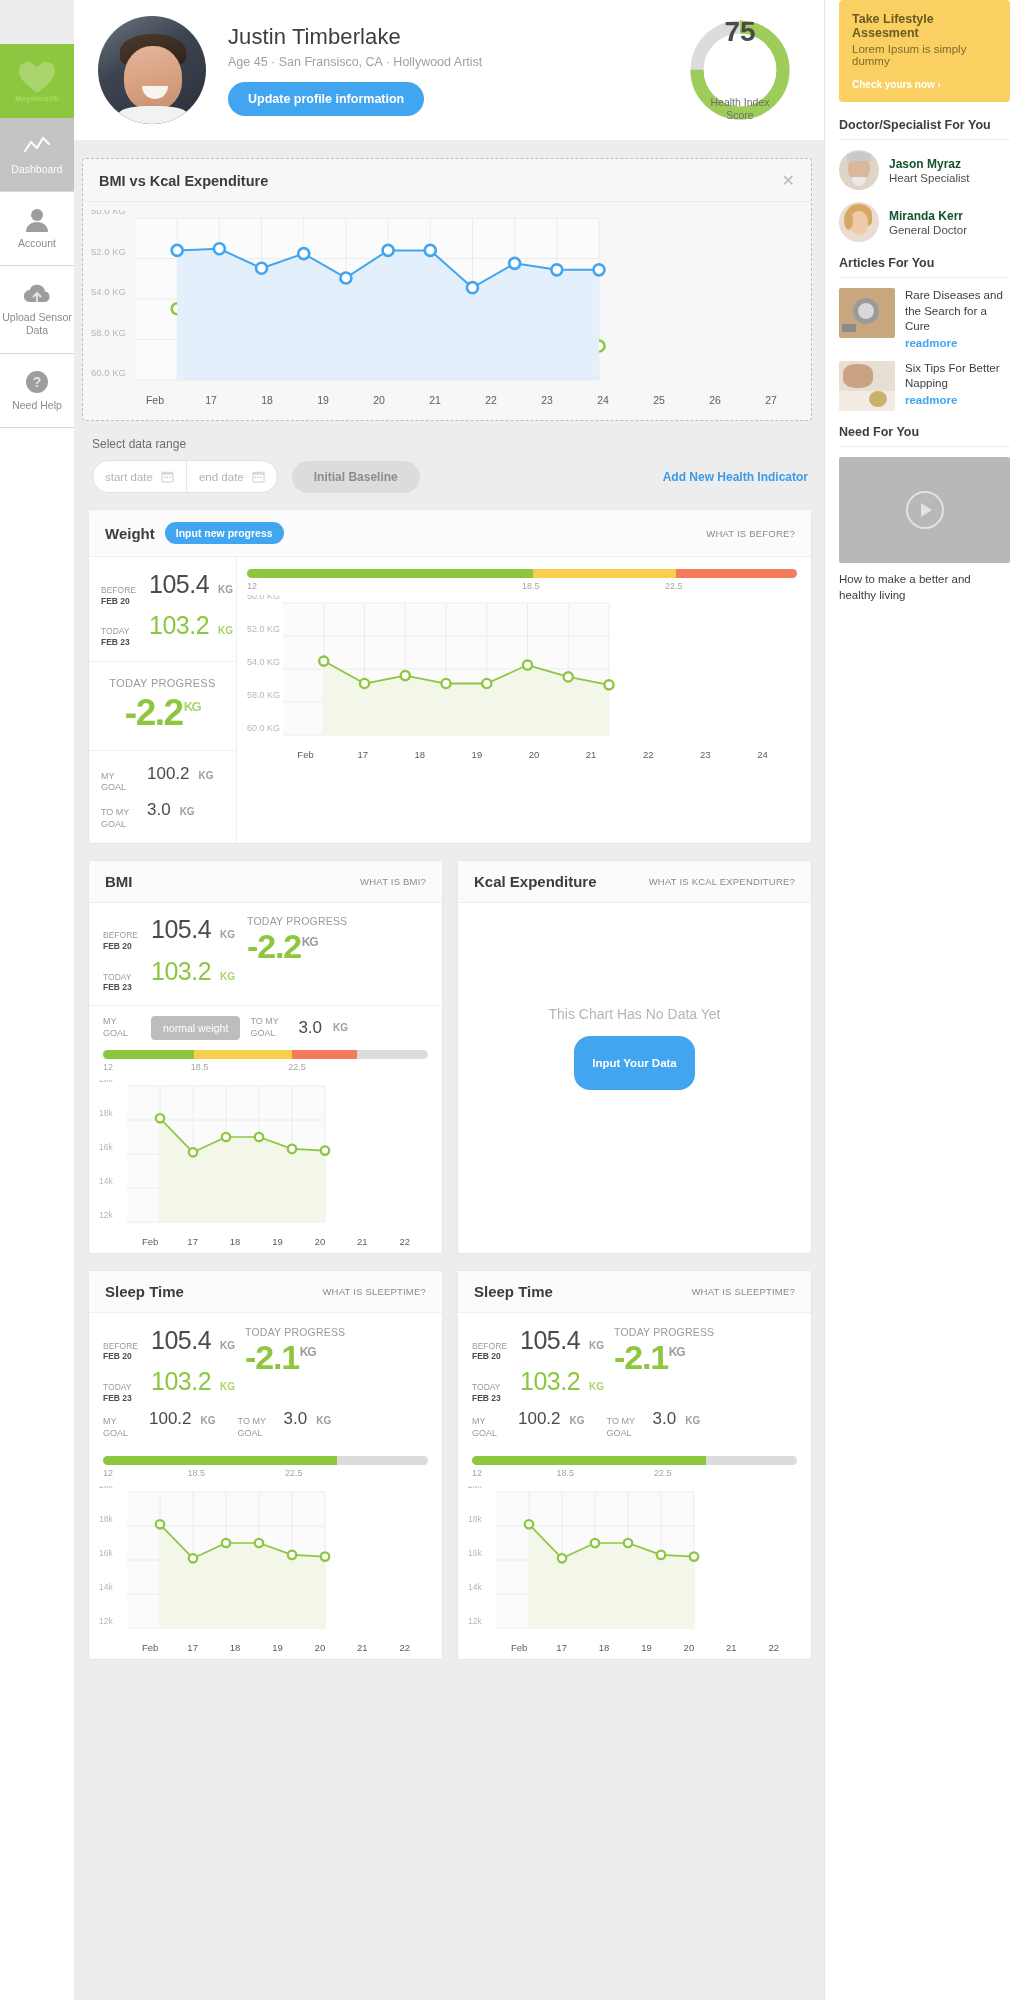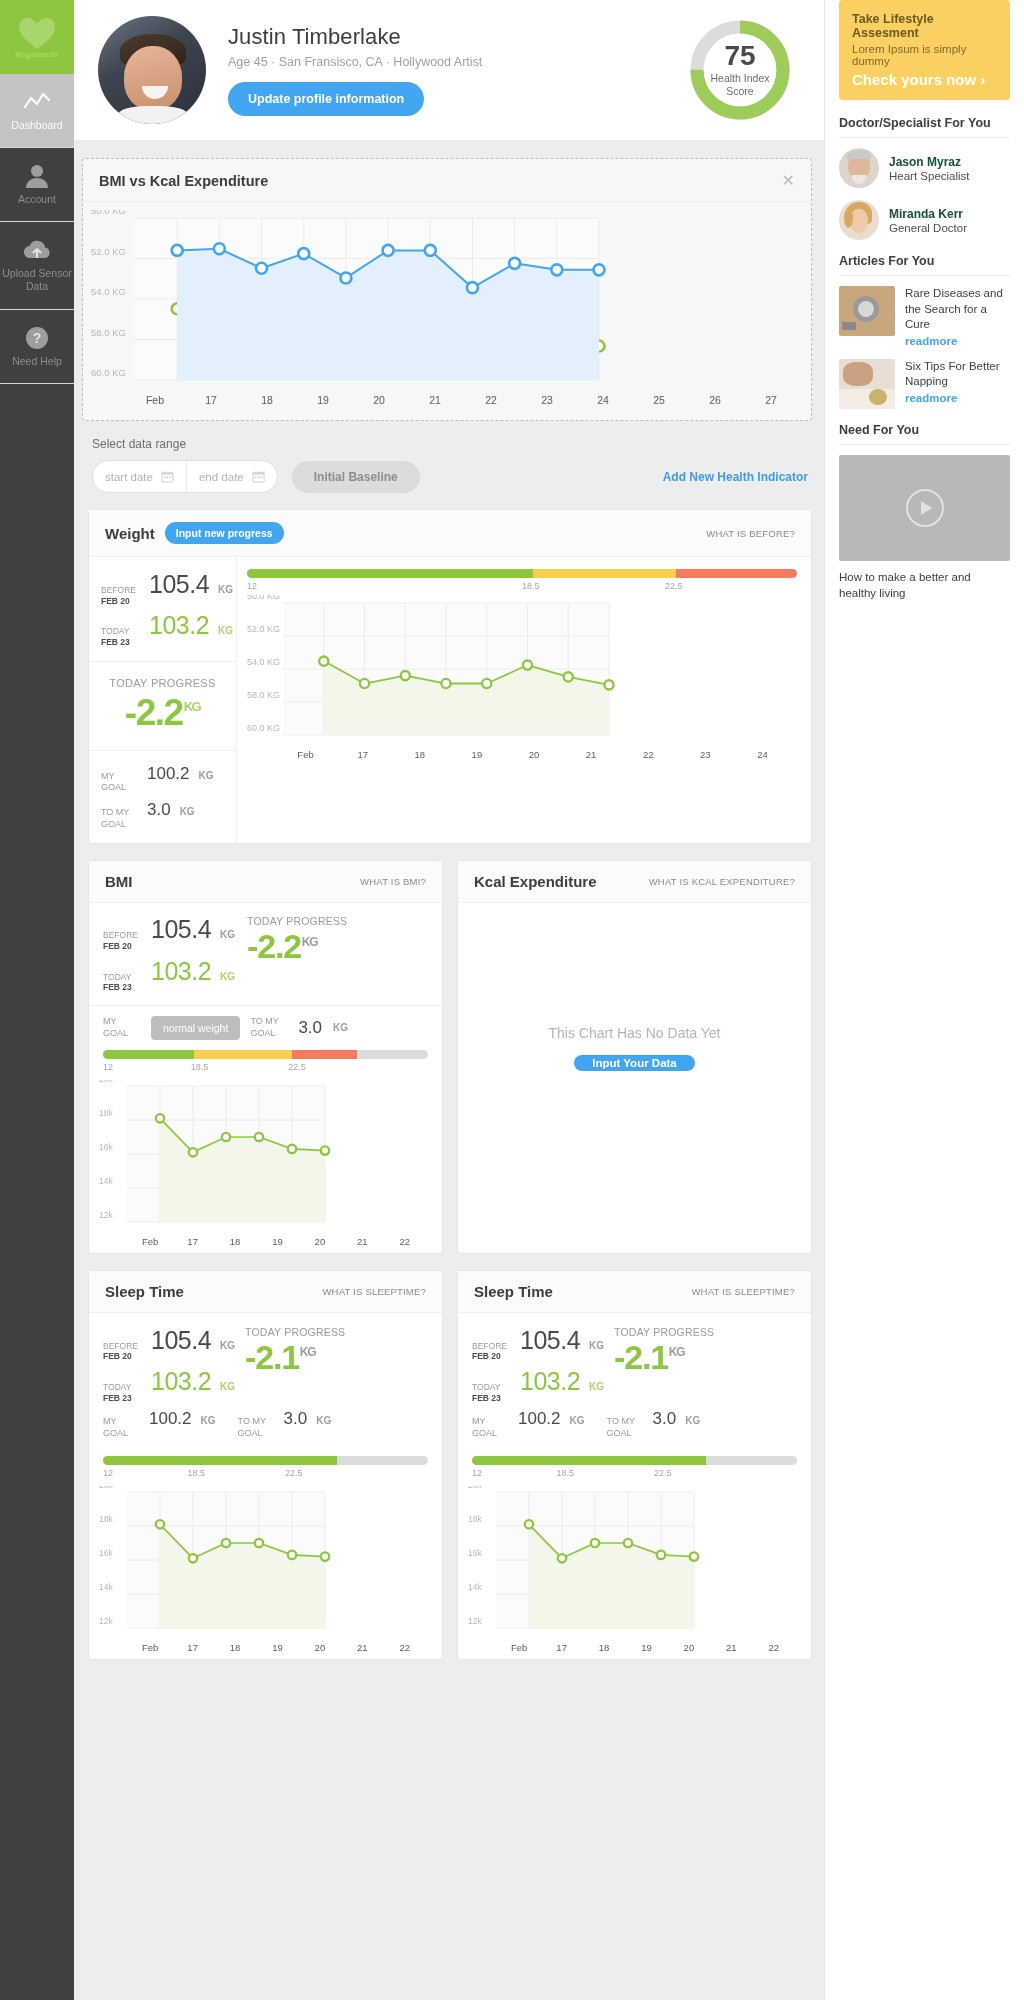--- a/index.html
+++ b/index.html
@@ -7,21 +7,21 @@
     width: 1024px; height: 2000px;
     font-family: "Liberation Sans", sans-serif;
     background: #ededed;
     color: #3d3d3d;
     overflow: hidden;
     position: relative;
   }
   .app { display: flex; width: 1024px; min-height: 2000px; }
 
   
-  .sidebar { width: 74px; background: #404040; flex: 0 0 74px; }
+  .sidebar { width: 74px; background: #ffffff; flex: 0 0 74px; margin-top: 44px; }
   .logo-box {
     height: 74px; background: #8dc63f;
     display: flex; align-items: center; justify-content: center;
     flex-direction: column; position: relative;
   }
   .logo-heart { position: relative; width: 40px; height: 34px; opacity: .55; }
   .logo-heart svg { width: 40px; height: 34px; }
   .logo-text {
     font-size: 7px; color: #b5e06a; letter-spacing: .4px;
     margin-top: 1px; font-weight: bold; opacity: .8;
@@ -74,21 +74,21 @@
     display: inline-block; margin-top: 13px;
     background: #41a5f0; color: #fff; border: none;
     font-size: 12.5px; font-weight: bold;
     padding: 10px 20px; border-radius: 20px; cursor: pointer;
     font-family: inherit;
   }
   .score-ring { flex: 0 0 104px; width: 104px; height: 104px; position: relative; margin-right: 10px; }
   .score-ring svg { transform: rotate(-90deg); }
   .score-center {
     position: absolute; inset: 0; display: flex;
-    flex-direction: column; align-items: center; justify-content: center;
+    flex-direction: column; align-items: center; justify-content: space-between;
   }
   .score-num { font-size: 28px; font-weight: bold; color: #4a4a4a; line-height: 1; }
   .score-lbl { font-size: 10.5px; color: #6e6e6e; line-height: 1.25; text-align:center; margin-top:2px; }
 
   
   .chart-panel {
     margin: 18px 12px 0 8px; border: 1px dashed #bdbdbd;
     border-radius: 4px; background: #f7f7f7; position: relative;
   }
   .chart-head {
@@ -187,37 +187,37 @@
     background: #bdbdbd; color: #fff; font-size: 10.5px;
     padding: 6px 12px; border-radius: 4px; position: relative; font-weight: 500;
   }
   .empty-chart {
     height: 290px; display: flex; flex-direction: column;
     align-items: center; justify-content: center; gap: 14px;
   }
   .empty-text { color: #b5b5b5; font-size: 14px; }
   .btn-input-data {
     background: #41a5f0; color: #fff; border: none; font-size: 11.5px;
-    font-weight: bold; padding: 2px 18px; border-radius: 16px;
+    font-weight: bold; padding: 21px 18px; border-radius: 16px;
     cursor: pointer; font-family: inherit;
   }
   .sleep-stats { padding: 13px 14px 6px; display: flex; gap: 10px; }
   .sleep-goal { display: flex; gap: 22px; padding: 0 14px 10px; }
 
   
   .rightbar {
     width: 200px; flex: 0 0 200px; background: #fff;
     border-left: 1px solid #e6e6e6; padding: 0 14px;
   }
   .promo {
     background: #fbd063; border-radius: 4px; padding: 12px 13px; margin-bottom: 16px;
   }
   .promo-t { font-size: 12.5px; font-weight: bold; color: #6b5a21; }
   .promo-s { font-size: 11.5px; color: #7d6b2c; margin-top: 3px; }
-  .promo-l { font-size: 15px; font-weight: bold; color: #fff; margin-top: 4px; cursor: pointer; }
+  .promo-l { font-size: 10px; font-weight: bold; color: #fff; margin-top: 12px; cursor: pointer; }
   .rb-head {
     font-size: 12.5px; font-weight: bold; color: #3d3d3d;
     padding-bottom: 7px; border-bottom: 1px solid #ededed; margin-bottom: 10px;
   }
   .doc-row { display: flex; align-items: center; gap: 10px; margin-bottom: 12px; }
   .doc-pic { width: 40px; height: 40px; border-radius: 50%; flex: 0 0 40px; overflow: hidden; position: relative; }
   .doc-name { font-size: 12px; font-weight: bold; color: #14532d; cursor: pointer; }
   .doc-role { font-size: 11.5px; color: #4d4d4d; margin-top: 1px; }
   .art-row { display: flex; gap: 10px; margin-bottom: 12px; }
   .art-pic { width: 56px; height: 50px; flex: 0 0 56px; border-radius: 2px; overflow: hidden; position: relative; }

